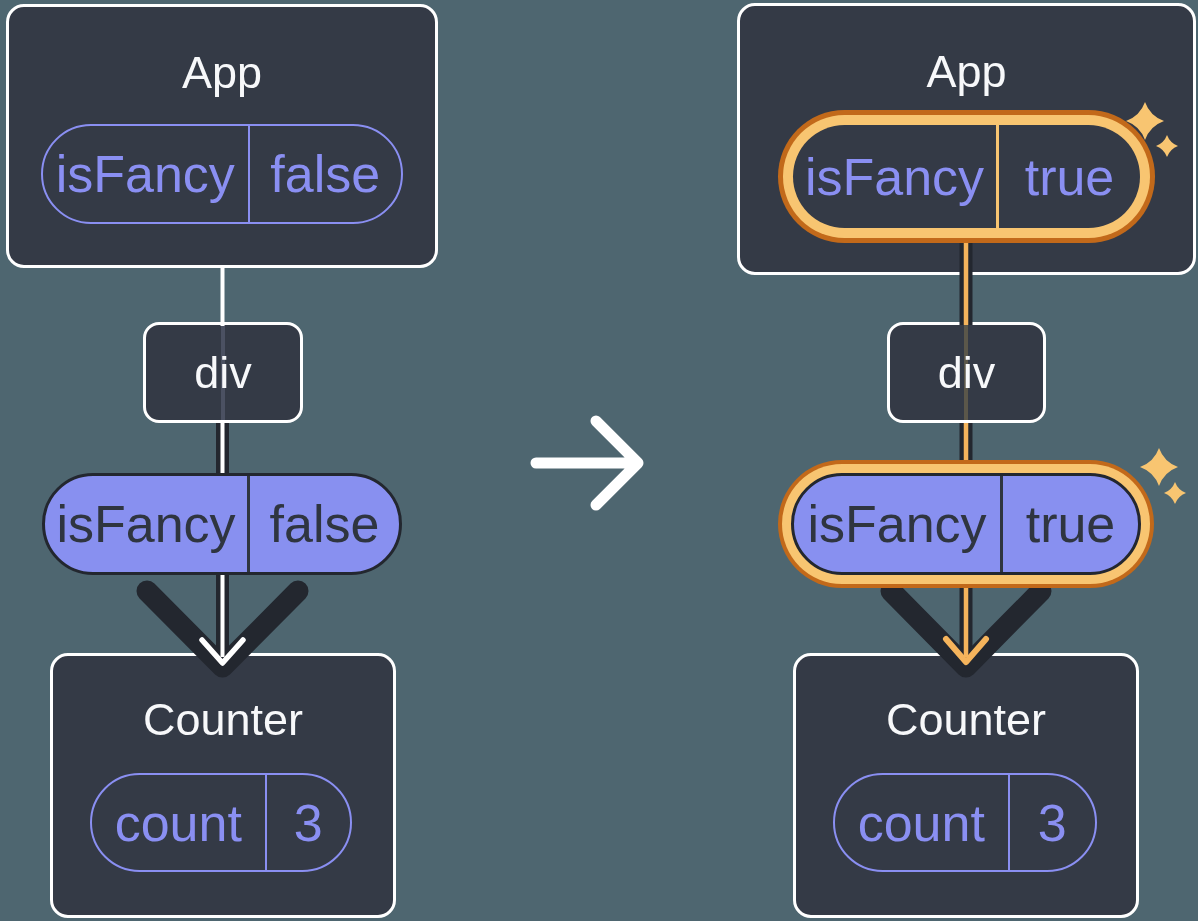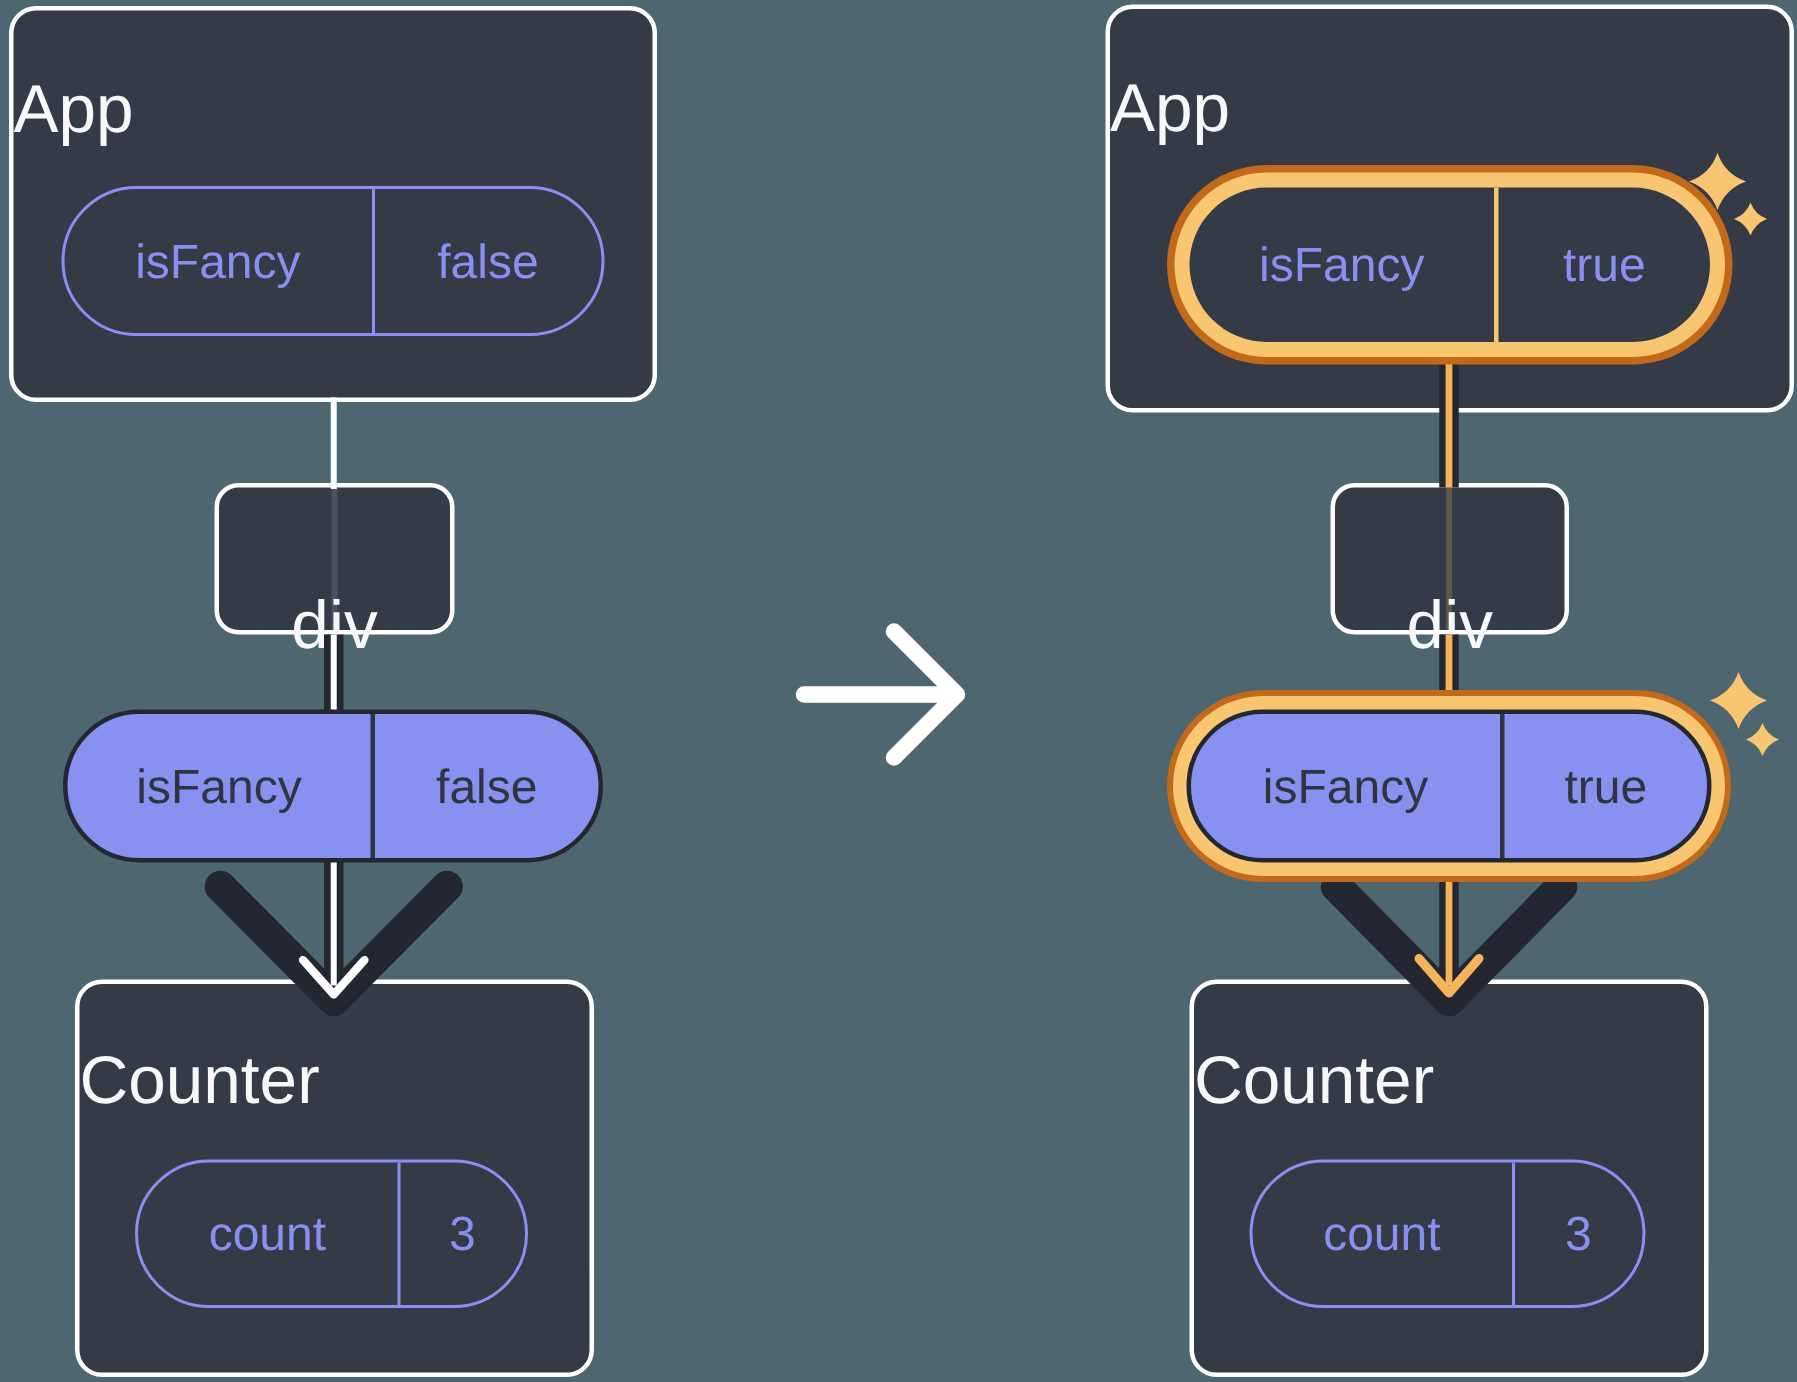--- a/index.html
+++ b/index.html
@@ -14,25 +14,25 @@
   .cbox{
     position:absolute;
     background:var(--card,#343A46);
     border:3.5px solid var(--white,#fff);
     border-radius:18px;
     box-sizing:border-box;
     z-index:1;
   }
   .ctitle{
     position:absolute;left:0;width:100%;
-    text-align:left;
+    text-align:center;
     color:#F7F8FA;
     font-size:45px;font-weight:500;
   }
-  .ctitle.vcenter{top:0;height:100%;display:flex;align-items:center;justify-content:center;margin-top:44px;}
+  .ctitle.vcenter{top:0;height:100%;display:flex;align-items:center;justify-content:center;}
   #app-box-l{left:6px;top:4px;width:432px;height:264px;}
   #app-title-l{top:40px;}
   #div-box-l{left:143px;top:322px;width:160px;height:101px;border-radius:16px;border-width:3px;}
   #counter-box-l{left:50px;top:653px;width:346px;height:265px;}
   #counter-title-l{top:38px;}
   #app-box-r{left:737px;top:3px;width:459px;height:272px;}
   #app-title-r{top:40px;}
   #div-box-r{left:887px;top:322px;width:159px;height:101px;border-radius:16px;border-width:3px;}
   #counter-box-r{left:793px;top:653px;width:346px;height:265px;}
   #counter-title-r{top:38px;}
@@ -46,21 +46,21 @@
   .chev{stroke:var(--dark,#23272F);stroke-width:21;fill:none;stroke-linecap:round;stroke-linejoin:round;}
   .wline{stroke:var(--white,#fff);stroke-width:4;fill:none;}
   .whead{stroke:var(--white,#fff);stroke-width:5.5;fill:none;stroke-linecap:round;stroke-linejoin:round;}
   .oline{stroke:var(--orange_arrow,#F5B45C);stroke-width:4.5;fill:none;}
   .ohead{stroke:var(--orange_arrow,#F5B45C);stroke-width:6;fill:none;stroke-linecap:round;stroke-linejoin:round;}
   .bigarrow{stroke:var(--white,#fff);stroke-width:11;fill:none;stroke-linecap:round;stroke-linejoin:round;}
   .spark{fill:var(--orange_light,#F8C571);}
   
   .pill{
     position:absolute;display:flex;box-sizing:border-box;
-    border-radius:60px;font-size:32px;z-index:3;
+    border-radius:60px;font-size:52px;z-index:3;
   }
   .pill .cell{display:flex;align-items:center;justify-content:center;white-space:nowrap;}
   .pill .cell.val{flex:1;}
   .pill.outline{border:2.5px solid var(--purple_text,#8A8FF2);color:var(--purple_text,#8A8FF2);}
   .pill.outline .cell.key{border-right:2.5px solid var(--purple_text,#8A8FF2);}
   .pill.solid{background:var(--purple,#8890F0);border:3px solid var(--dark,#23272F);color:#2F3540;}
   .pill.solid .cell.key{border-right:3px solid #2F3540;}
   .pill .bold{font-weight:400;}
   .ring-wide{box-shadow:0 0 0 10px var(--orange_light,#F8C571),0 0 0 15px var(--orange_dark,#C2691A);}
   .ring-slim{box-shadow:0 0 0 9px var(--orange_light,#F8C571),0 0 0 13px var(--orange_dark,#C2691A);}

